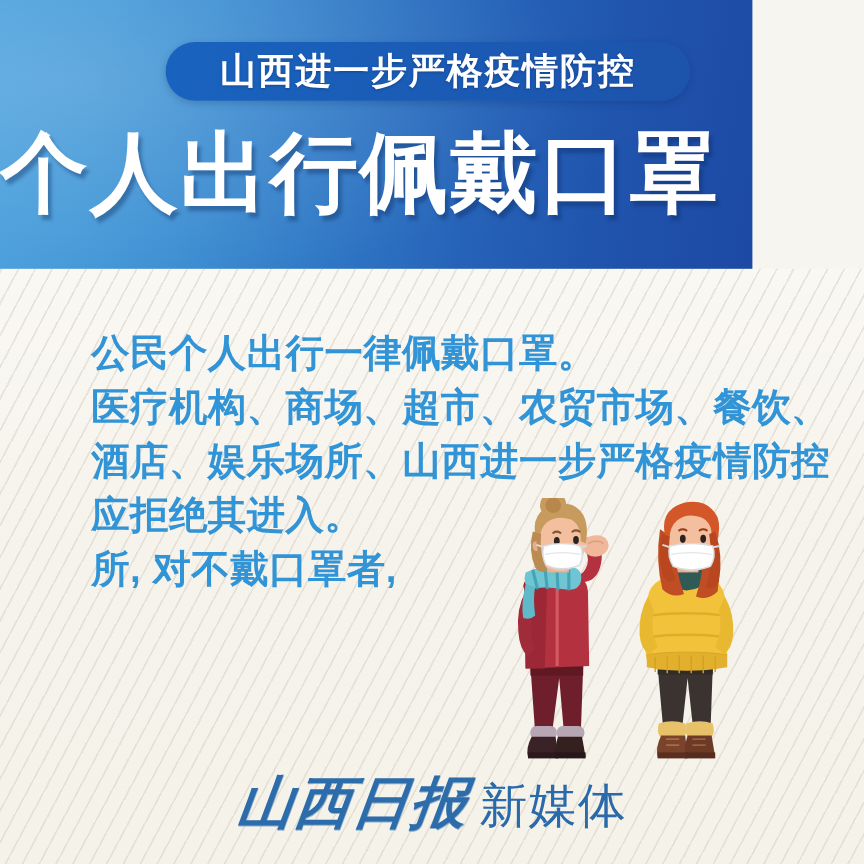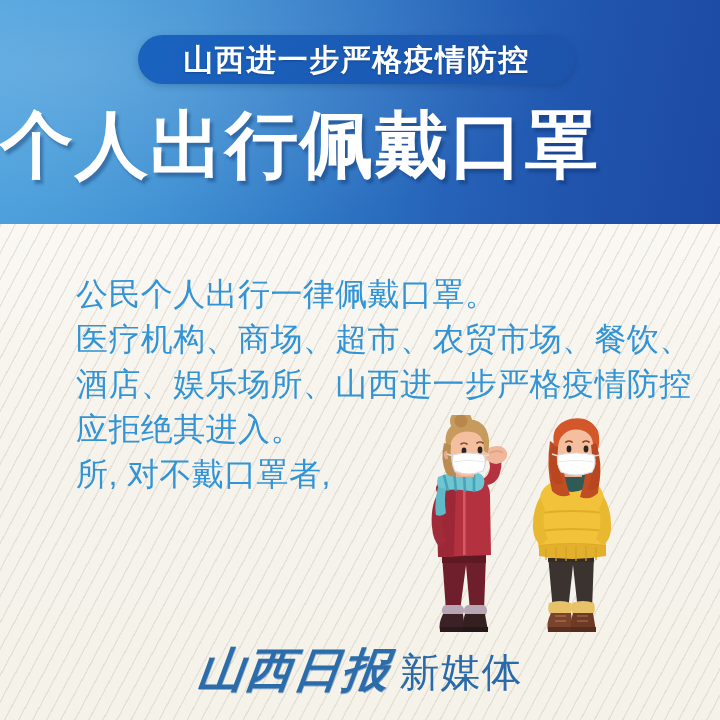--- a/index.html
+++ b/index.html
@@ -31,21 +31,21 @@
         rgba(213,208,196,0.50) 12.4px
       ),
       linear-gradient(180deg,#faf8f3 0%, #f6f3ec 45%, #f5f2ea 100%);
     pointer-events:none;
   }
 
   
   .header {
     position:absolute;
     left:0; top:0;
-    width:720px; height:224px;
+    width:627px; height:224px;
     background:linear-gradient(100deg,
        #4aa0dd 0%,
        #4499d8 14%,
        #3c8ed2 27%,
        #3079c6 45%,
        #2663b8 63%,
        #2054ad 80%,
        #1c49a4 100%);
     overflow:hidden;
   }
@@ -92,21 +92,21 @@
     text-shadow:3px 4px 3px rgba(12,40,90,0.36);
   }
 
   
   .body-copy {
     position:absolute;
     left:76px; top:272px;
     width:600px;
     color:#3194d6;
     font-size:32px;
-    font-weight:normal;
+    font-weight:bold;
     line-height:45px;
     letter-spacing:0.4px;
   }
   .body-copy .line { white-space:nowrap; }
 
   
   .logo {
     position:absolute;
     left:0; right:0; bottom:26px;
     display:flex; align-items:flex-end; justify-content:center;

